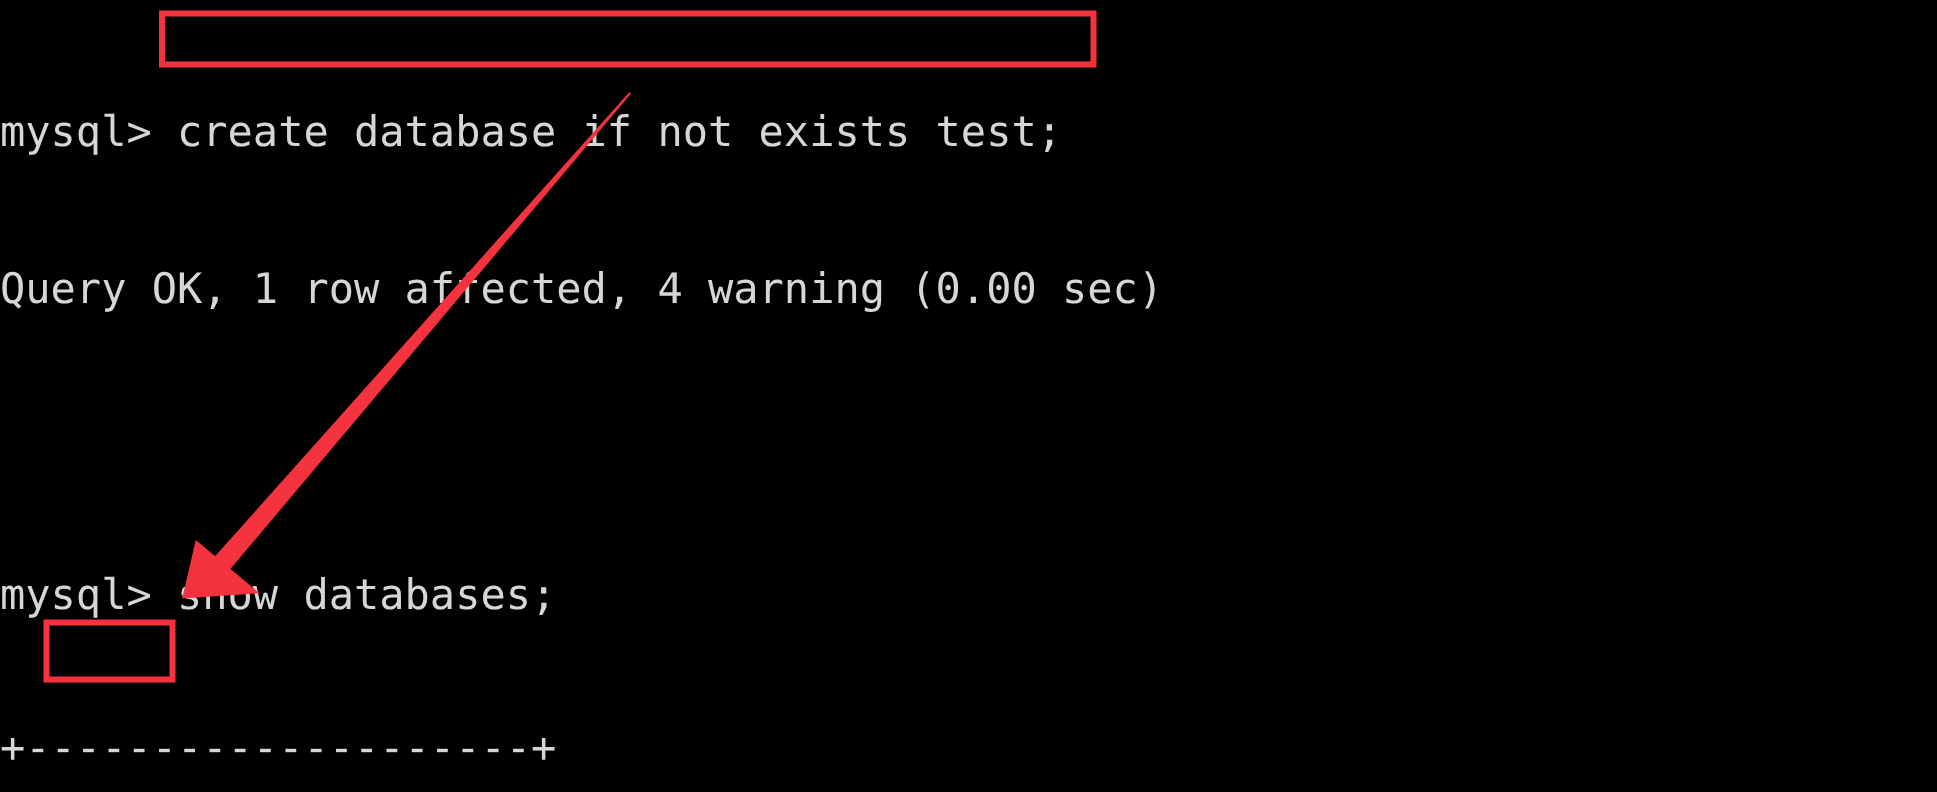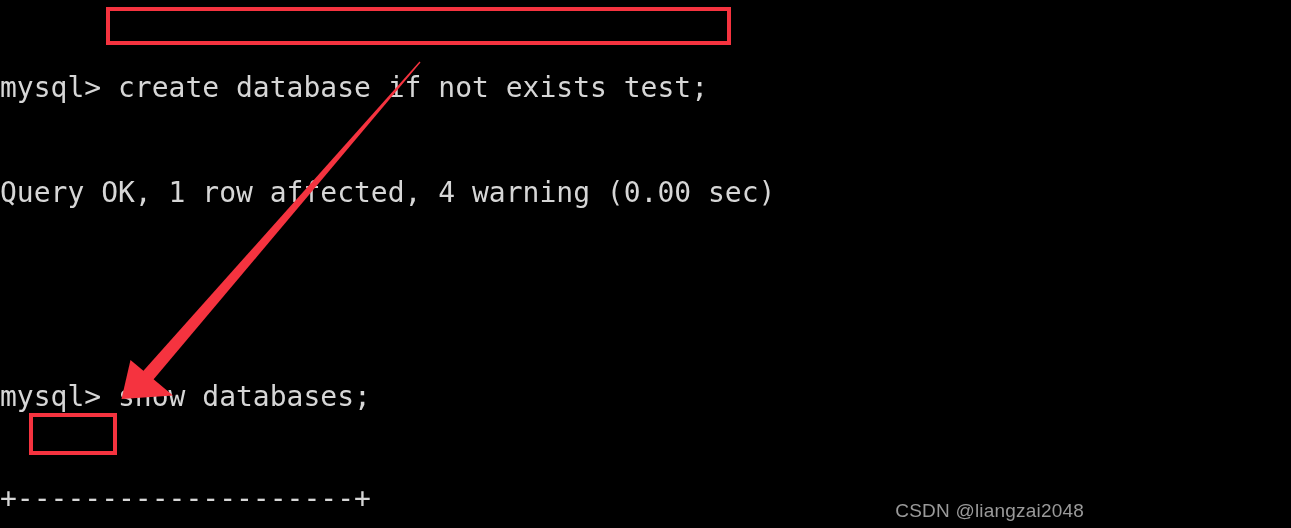--- a/index.html
+++ b/index.html
@@ -111,15 +111,14 @@
 
     <svg width="1291" height="528" viewBox="0 0 1291 528" style="position:absolute;left:0;top:0;">
 
       <polygon fill="#f5333f" points="419.5,61.5 420.5,62.5 150.5,383.0 141.0,373.5"></polygon>
 
       <polygon fill="#f5333f" points="121.5,399.0 130.5,360.0 173.0,395.5"></polygon>
     </svg>
 
   </div>
 
-  <div id="watermark">CSDN @liangzai2048</div>
 
 </div>
 
 </body></html>

